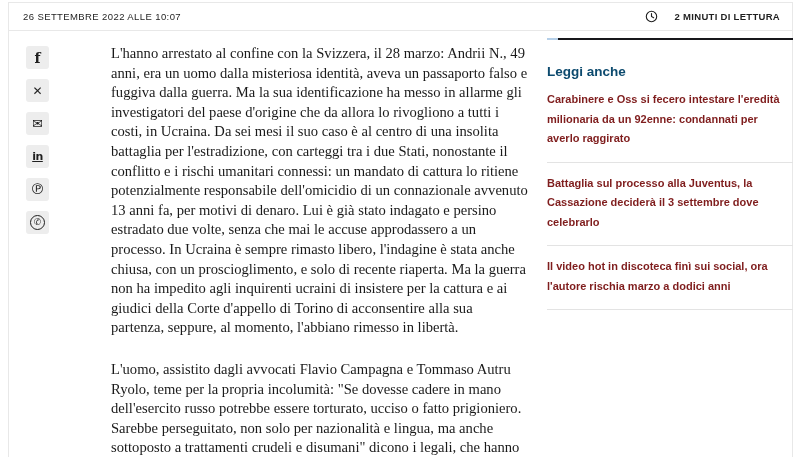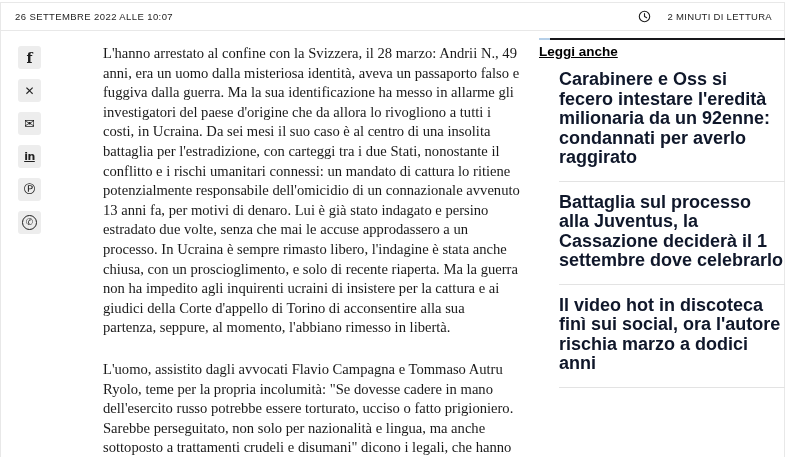--- a/index.html
+++ b/index.html
@@ -1,36 +1,36 @@
 <!DOCTYPE html>
 <html><head>
 <meta charset="utf-8">
 <style>
   * { margin:0; padding:0; box-sizing:border-box; }
   html,body { width:800px; height:457px; background:#ffffff; overflow:hidden;
               font-family:"Liberation Sans", sans-serif; }
 
   .frame {
-    position:absolute; left:0; top:2px; width:785px; height:455px;
+    position:absolute; left:8px; top:2px; width:785px; height:455px;
     background:#ffffff;
     border:1px solid #e8e8e8; border-bottom:none;
   }
 
   
   .topbar {
     height:28px; border-bottom:1px solid #e8e8e8;
     display:flex; align-items:center; justify-content:space-between;
     padding:0 12px 0 14px;
   }
   .date {
     font-size:9.5px; letter-spacing:.4px; color:#1f1f1f; font-weight:400;
   }
   .readtime {
     display:flex; align-items:center; gap:17px;
-    font-size:9.5px; letter-spacing:.3px; color:#1f1f1f;
+    font-size:9.5px; letter-spacing:.3px; color:#1f1f1f;font-weight:bold;
   }
   .clock-icon { width:13px; height:13px; display:block; }
 
   
   .content { display:flex; align-items:flex-start; }
 
   .share-rail {
     width:54px; padding-left:17px; margin-top:15px;
     display:flex; flex-direction:column; gap:10px; flex:none;
   }
@@ -62,26 +62,26 @@
   .article p { margin-bottom:22px;margin-left:48px; }
 
   
   .sidebar { margin-left:18px; margin-top:7px; width:246px; flex:none; }
   .sidebar-topline { height:2px; background:#17171b; position:relative; }
   .sidebar-topline::before {
     content:""; position:absolute; left:0; top:0; width:11px; height:2px;
     background:#b5cfe8;
   }
   .sidebar-heading {
-    margin-top:4px; font-size:13.5px; font-weight:bold; color:#000000;text-decoration:underline;
+    margin-top:24px; font-size:13.5px; font-weight:bold; color:#0c4a6e;
   }
   .related-item {
     display:block; padding:11px 0 13px; text-decoration:none;
-    font-size:18px; line-height:19.5px; font-weight:bold; color:#0f172a;
-    border-bottom:1px solid #e3e3e3; cursor:pointer;margin-left:20px;
+    font-size:11px; line-height:19.5px; font-weight:bold; color:#7f1d1d;
+    border-bottom:1px solid #e3e3e3; cursor:pointer;
   }
 </style>
 </head>
 <body>
 
 <div class="frame">
 
   <div class="topbar">
     <span class="date">26 SETTEMBRE 2022 ALLE 10:07</span>
     <span class="readtime">
@@ -118,18 +118,18 @@
 
     <div class="article">
       <p>L'hanno arrestato al confine con la Svizzera, il 28 marzo: Andrii N., 49 anni, era un uomo dalla misteriosa identità, aveva un passaporto falso e fuggiva dalla guerra. Ma la sua identificazione ha messo in allarme gli investigatori del paese d'origine che da allora lo rivogliono a tutti i costi, in Ucraina. Da sei mesi il suo caso è al centro di una insolita battaglia per l'estradizione, con carteggi tra i due Stati, nonostante il conflitto e i rischi umanitari connessi: un mandato di cattura lo ritiene potenzialmente responsabile dell'omicidio di un connazionale avvenuto 13 anni fa, per motivi di denaro. Lui è già stato indagato e persino estradato due volte, senza che mai le accuse approdassero a un processo. In Ucraina è sempre rimasto libero, l'indagine è stata anche chiusa, con un proscioglimento, e solo di recente riaperta. Ma la guerra non ha impedito agli inquirenti ucraini di insistere per la cattura e ai giudici della Corte d'appello di Torino di acconsentire alla sua partenza, seppure, al momento, l'abbiano rimesso in libertà.</p>
       <p>L'uomo, assistito dagli avvocati Flavio Campagna e Tommaso Autru Ryolo, teme per la propria incolumità: "Se dovesse cadere in mano dell'esercito russo potrebbe essere torturato, ucciso o fatto prigioniero. Sarebbe perseguitato, non solo per nazionalità e lingua, ma anche sottoposto a trattamenti crudeli e disumani" dicono i legali, che hanno fatto ricorso in Cassazione sostenendo anche che non ci siano i requisiti formali a sostegno dell'estradizione.</p>
     </div>
 
     <div class="sidebar">
       <div class="sidebar-topline"></div>
       <div class="sidebar-heading">Leggi anche</div>
       <a class="related-item">Carabinere e Oss si fecero intestare l'eredità milionaria da un 92enne: condannati per averlo raggirato</a>
-      <a class="related-item">Battaglia sul processo alla Juventus, la Cassazione deciderà il 1 settembre dove celebrarlo</a>
+      <a class="related-item">Battaglia sul processo alla Juventus, la Cassazione deciderà il 3 settembre dove celebrarlo</a>
       <a class="related-item">Il video hot in discoteca finì sui social, ora l'autore rischia marzo a dodici anni</a>
     </div>
 
   </div>
 </div>
 
 </body></html>

